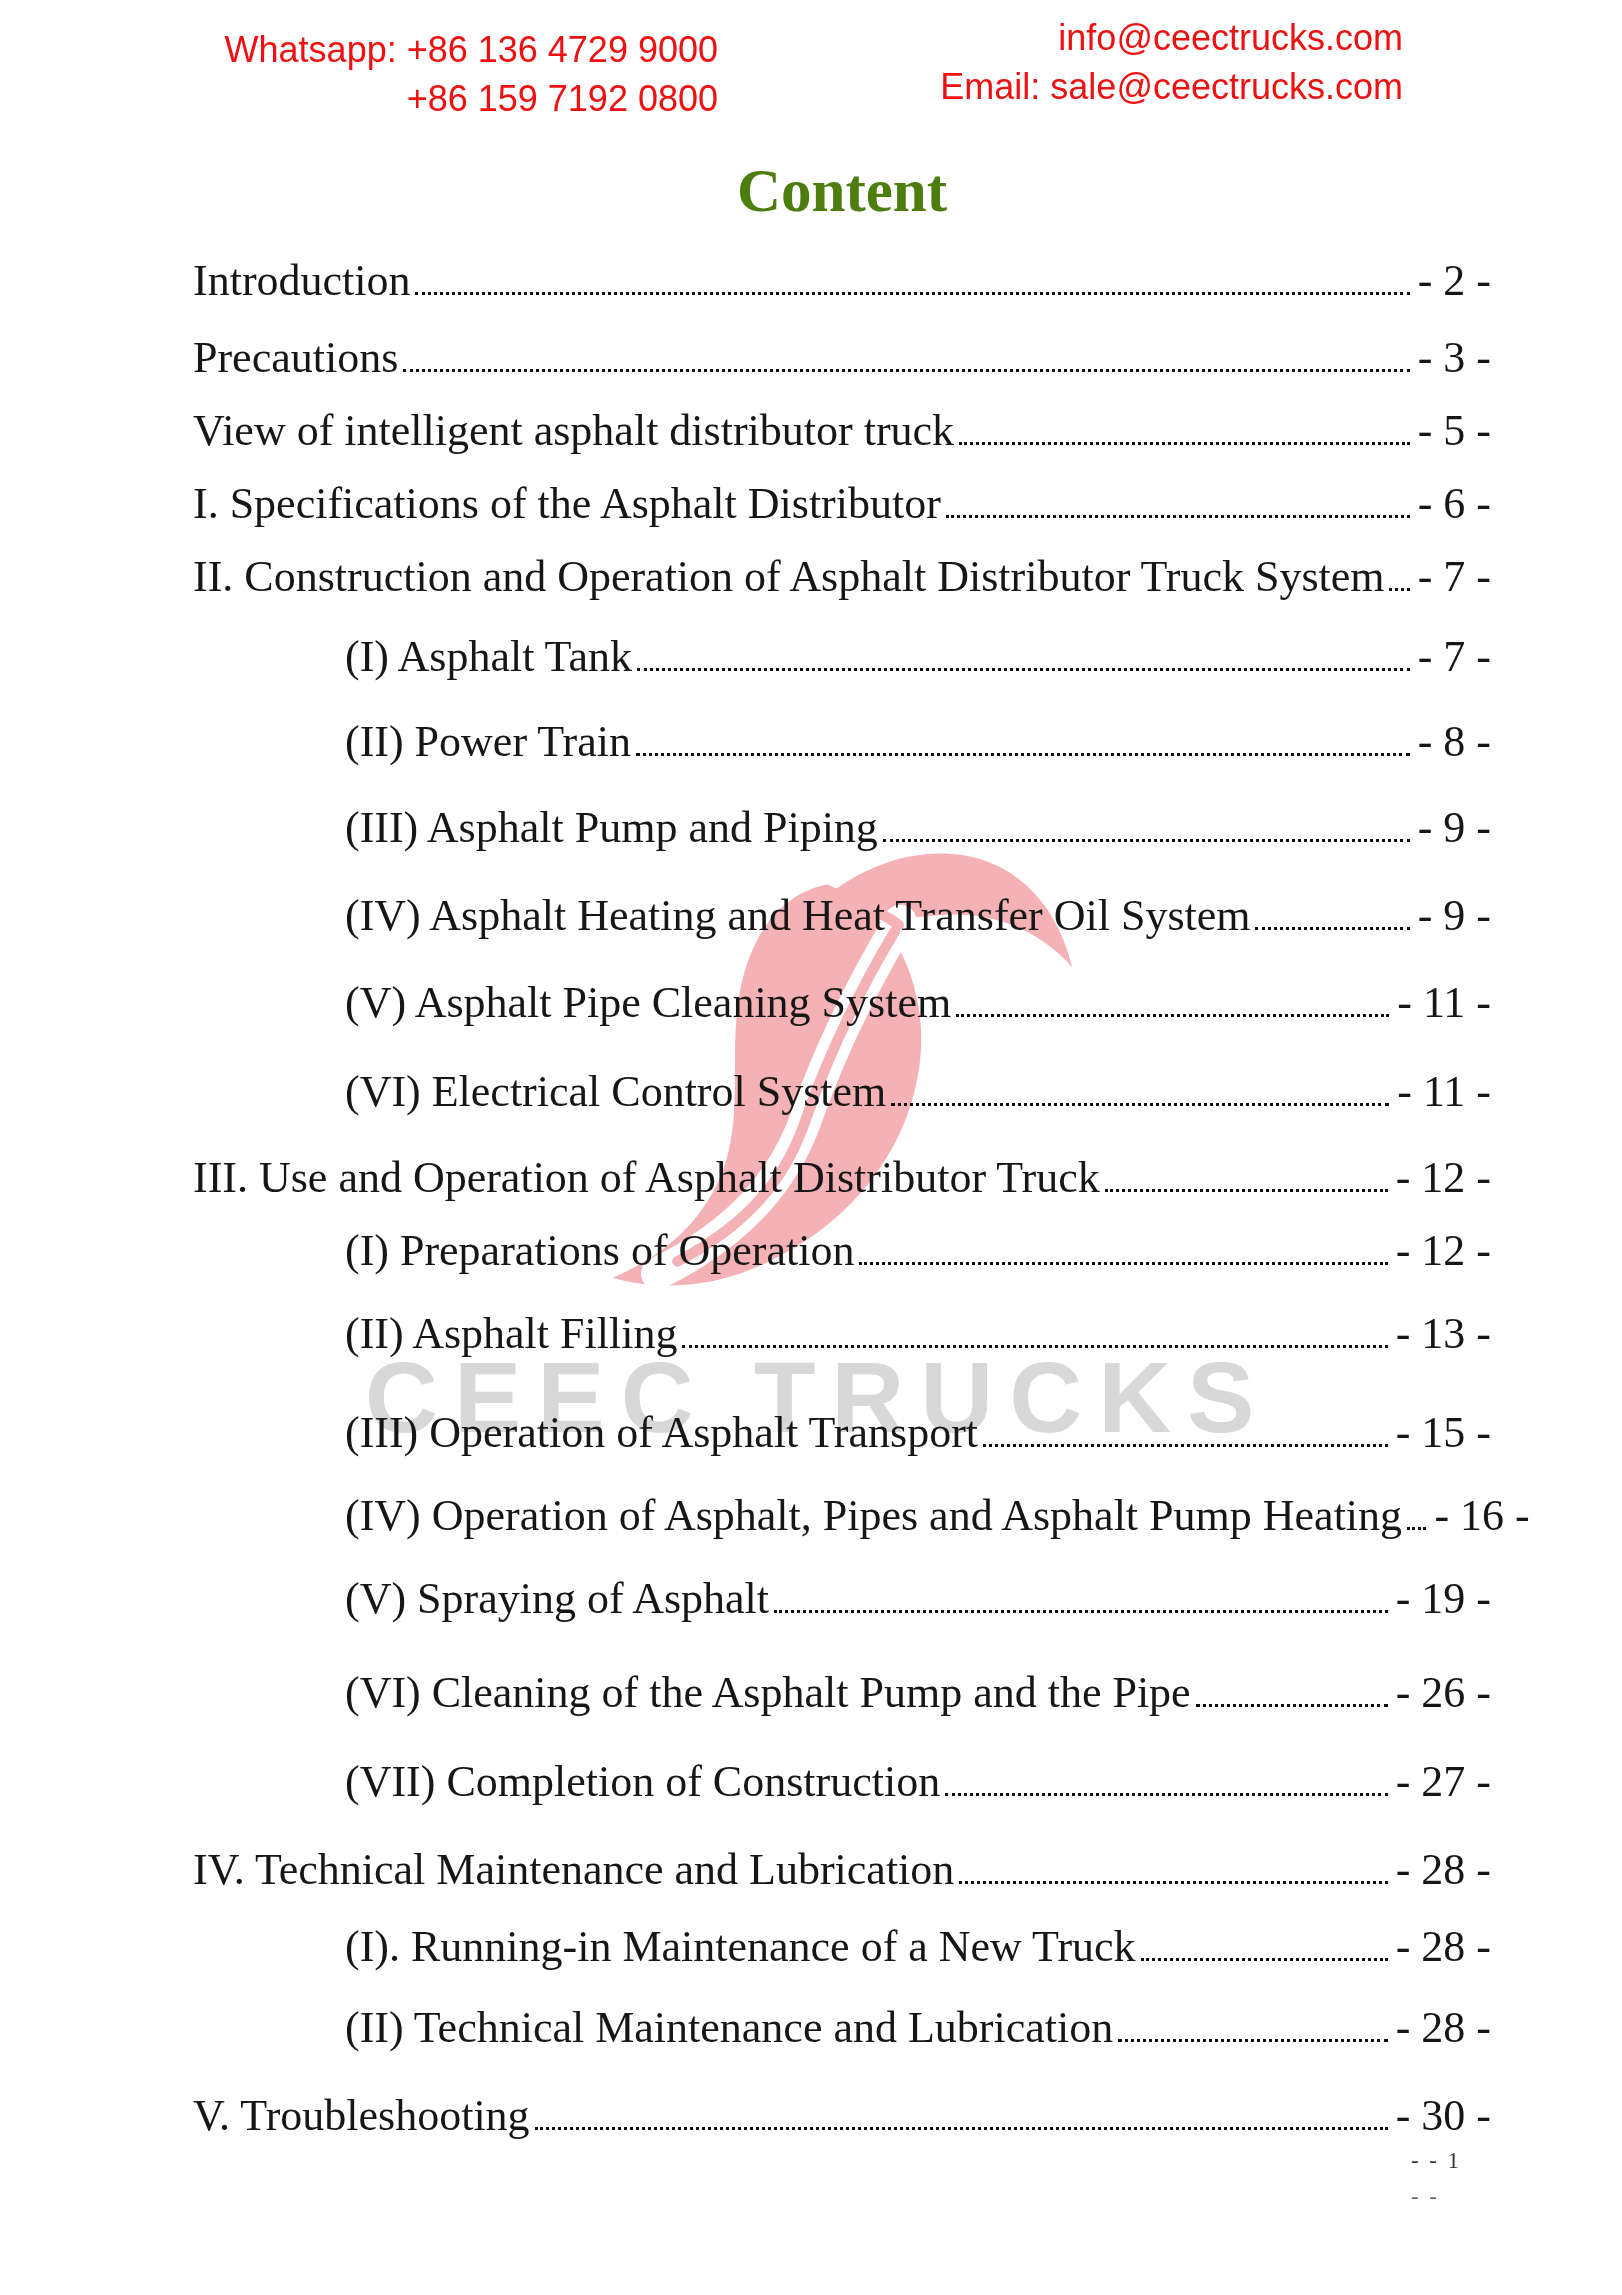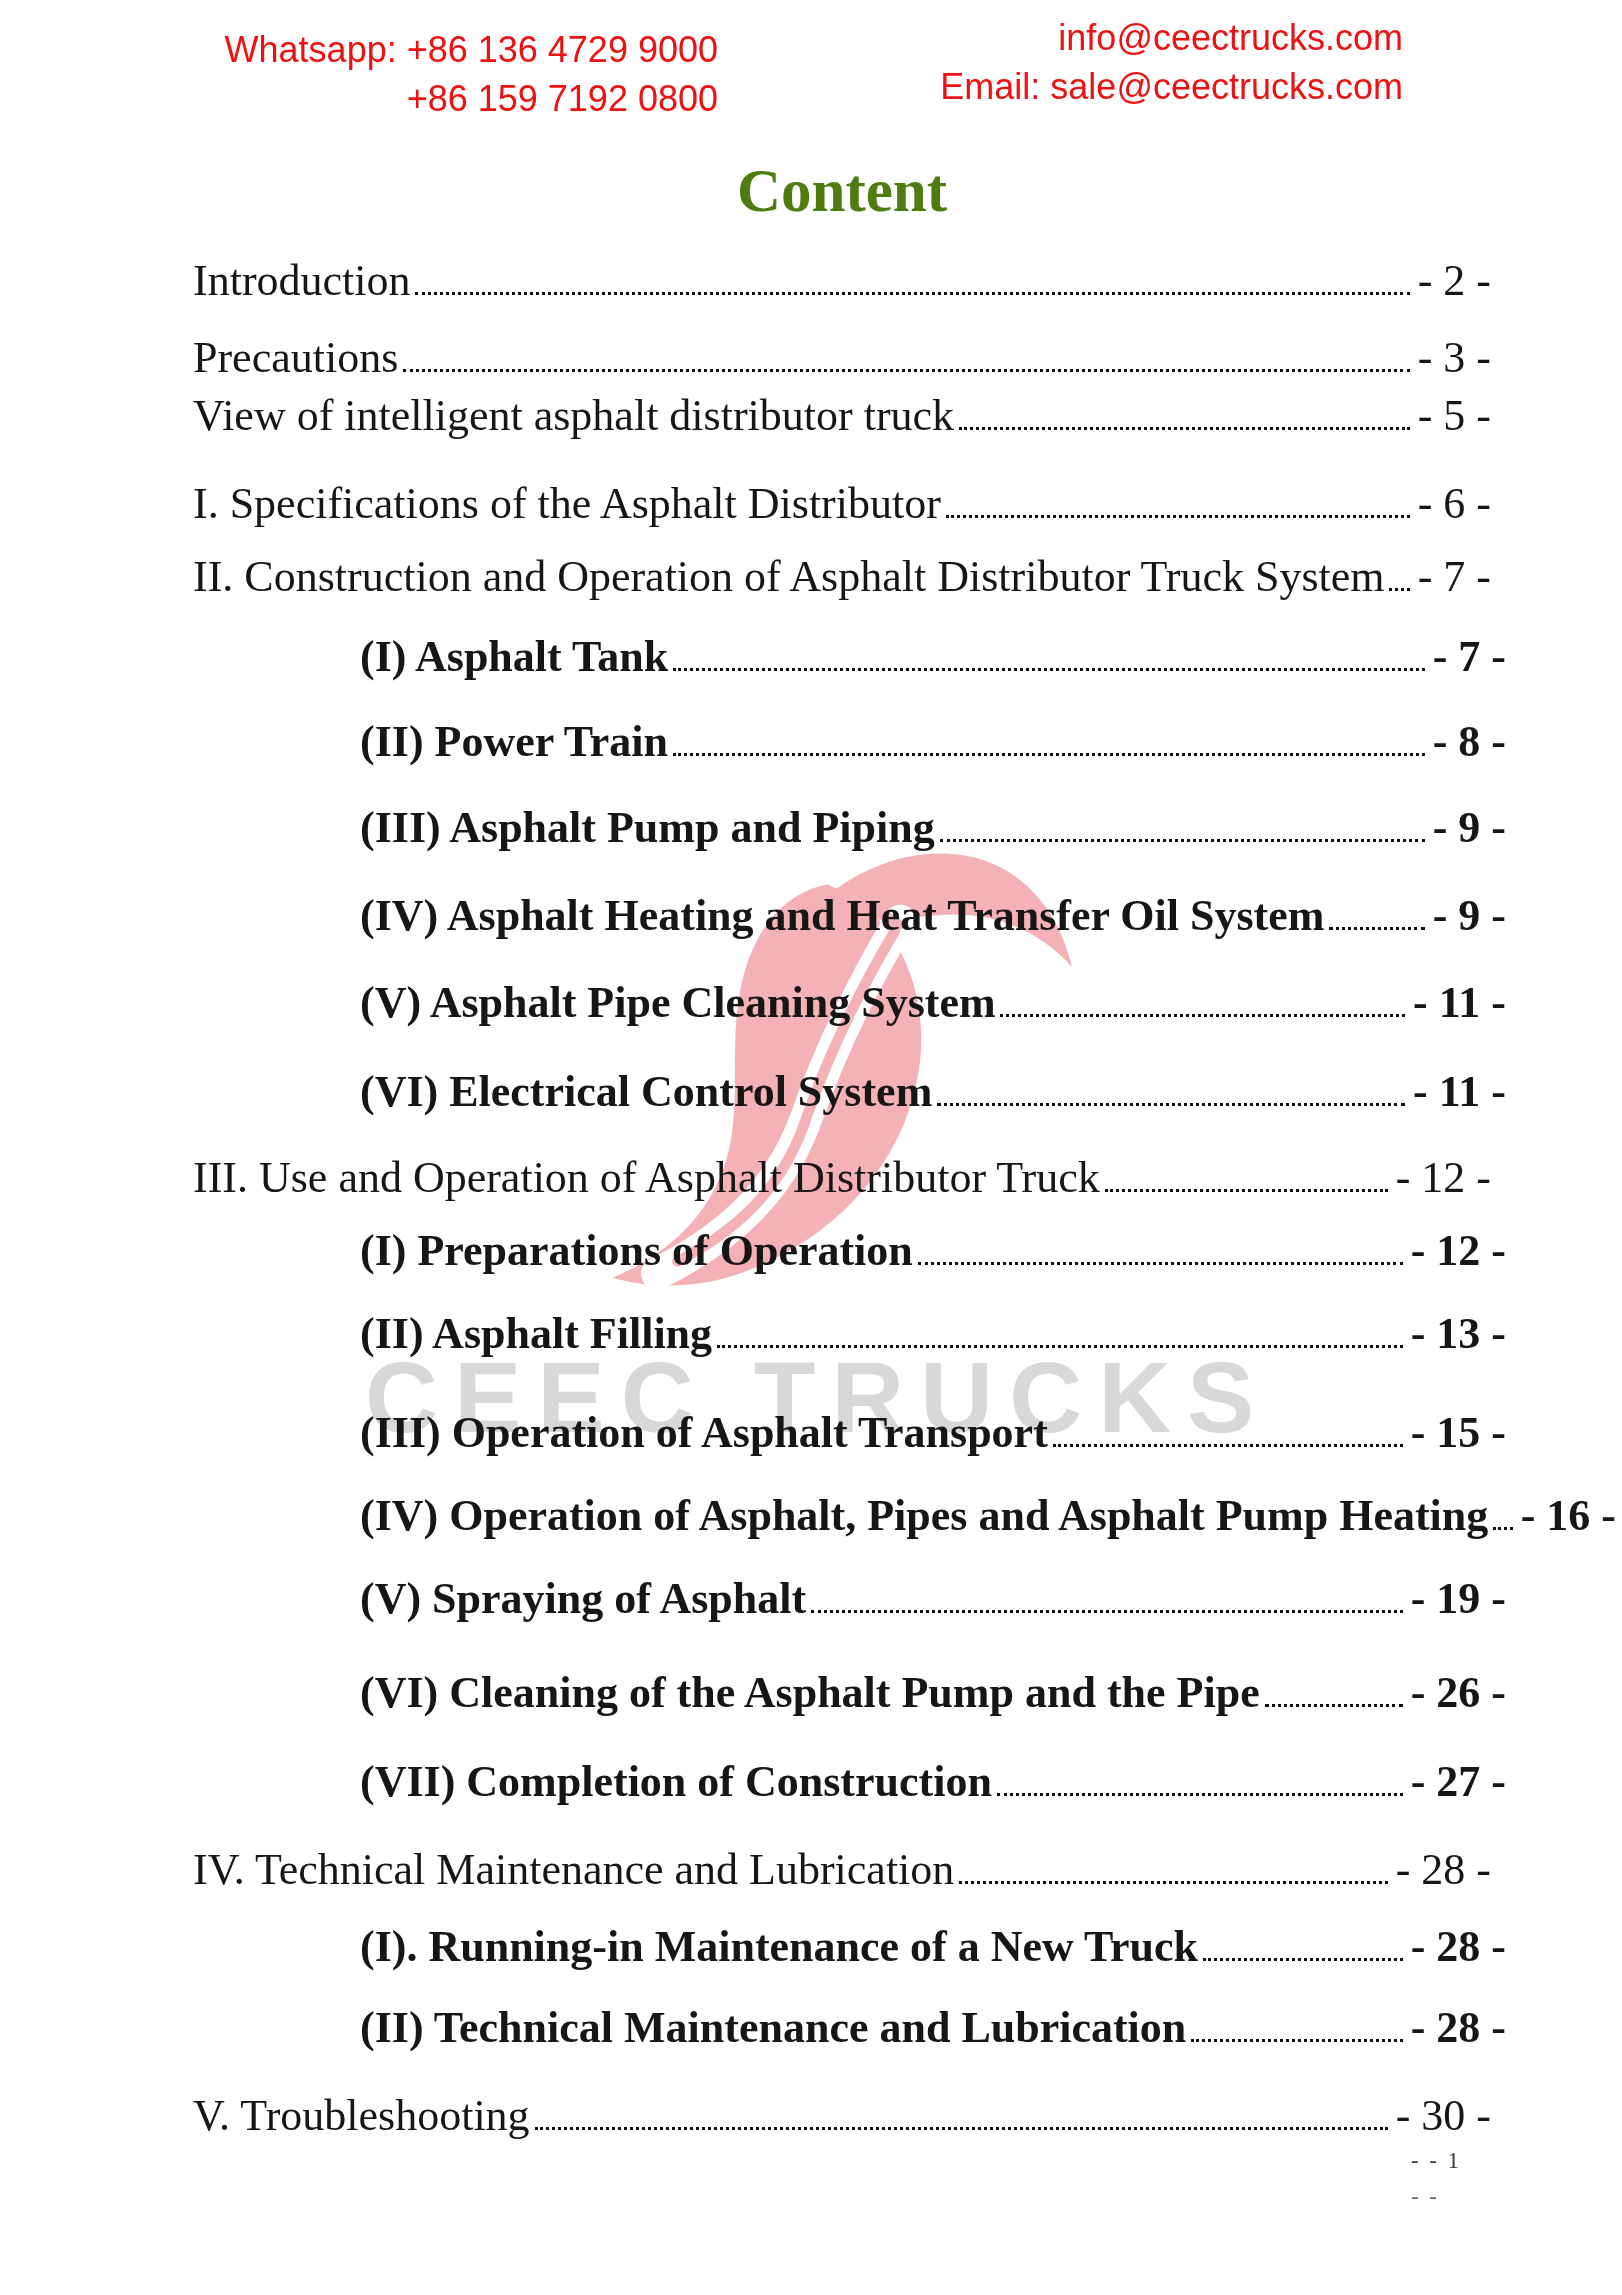--- a/index.html
+++ b/index.html
@@ -32,21 +32,21 @@
   .hdr-right{left:860px;width:543px;}
   .title{
     position:absolute;left:193px;top:156px;width:1298px;
     text-align:center;font-size:61px;font-weight:bold;color:#4d7c0f;
   }
   .row{
     position:absolute;left:193px;width:1298px;
     display:flex;align-items:flex-start;
     font-size:44px;line-height:49px;height:49px;white-space:nowrap;
   }
-  .row.ind{left:360px;width:1146px;font-weight:bold;}
+  .row.ind{left:345px;width:1146px;}
   .row .lbl{flex:0 0 auto;}
   .row .dots{
     flex:1 1 auto;min-width:19.5px;
     align-self:flex-end;
     border-bottom:3.2px dotted #0e0e0e;
     margin:0 8px 10.5px 4.9px;
   }
   .row .pg{flex:0 0 auto;}
   .footer-line{
     position:absolute;left:1411px;
@@ -87,21 +87,21 @@
     <div class="row" style="top:256px">
       <span class="lbl">Introduction</span>
       <span class="dots"></span>
       <span class="pg">- 2 -</span>
     </div>
     <div class="row" style="top:333px">
       <span class="lbl">Precautions</span>
       <span class="dots"></span>
       <span class="pg">- 3 -</span>
     </div>
-    <div class="row" style="top:391px">
+    <div class="row" style="top:406px">
       <span class="lbl">View of intelligent asphalt distributor truck</span>
       <span class="dots"></span>
       <span class="pg">- 5 -</span>
     </div>
     <div class="row" style="top:479px">
       <span class="lbl">I. Specifications of the Asphalt Distributor</span>
       <span class="dots"></span>
       <span class="pg">- 6 -</span>
     </div>
     <div class="row" style="top:552px">

